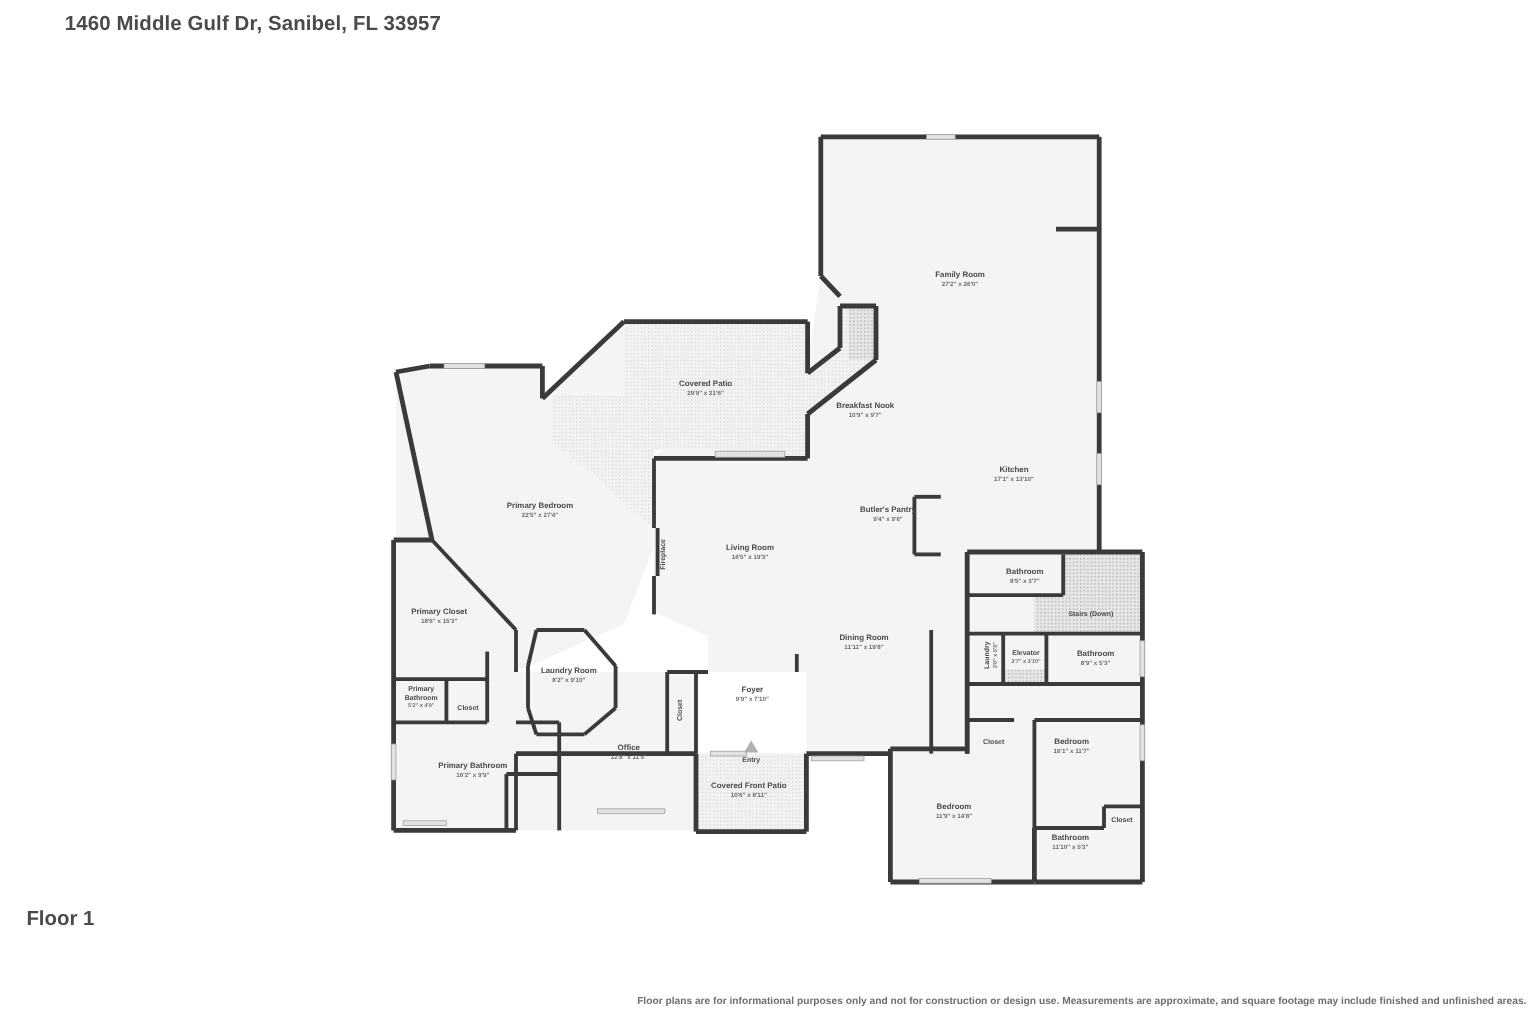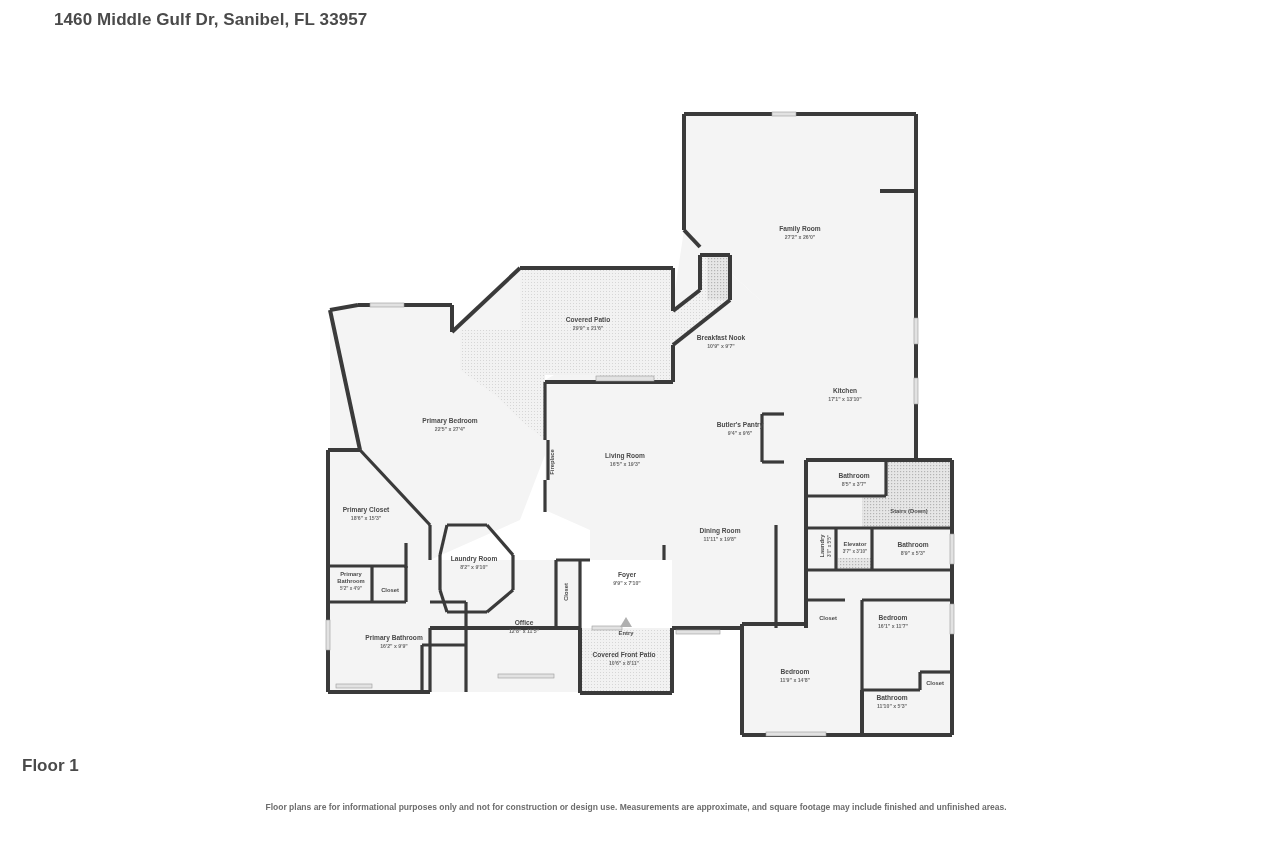--- a/index.html
+++ b/index.html
@@ -30,23 +30,23 @@
     left: 22px;
     top: 756px;
     font-size: 17px;
     font-weight: bold;
     color: #4a4a4a;
     text-align: right;
   }
   #disclaimer {
     position: absolute;
     left: 0;
-    top: 802px;
+    top: 829px;
     width: 1272px;
-    text-align: center;
+    text-align: right;
     font-size: 8.5px;
     font-weight: bold;
     color: #6e6e6e;
   }
   #plan-wrap {
     position: absolute;
     left: 0;
     top: 0;
     width: 1280px;
     height: 853px;

